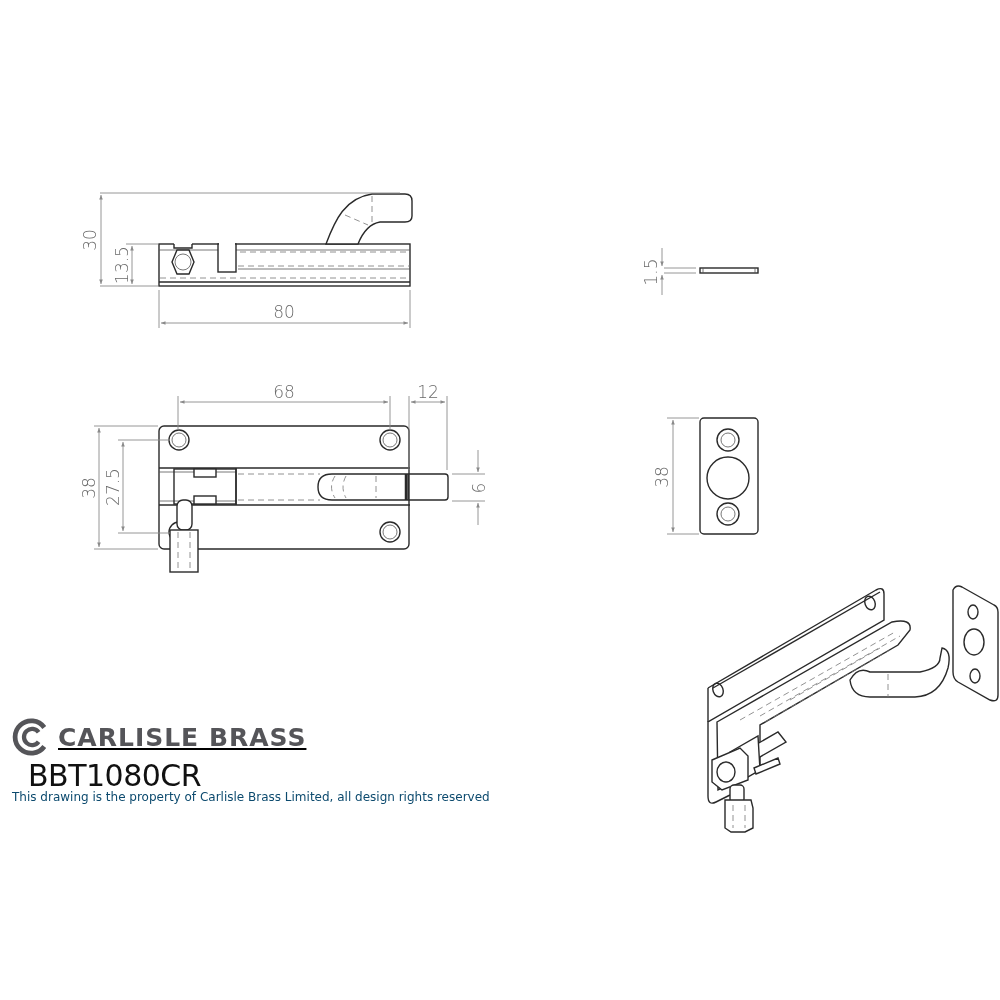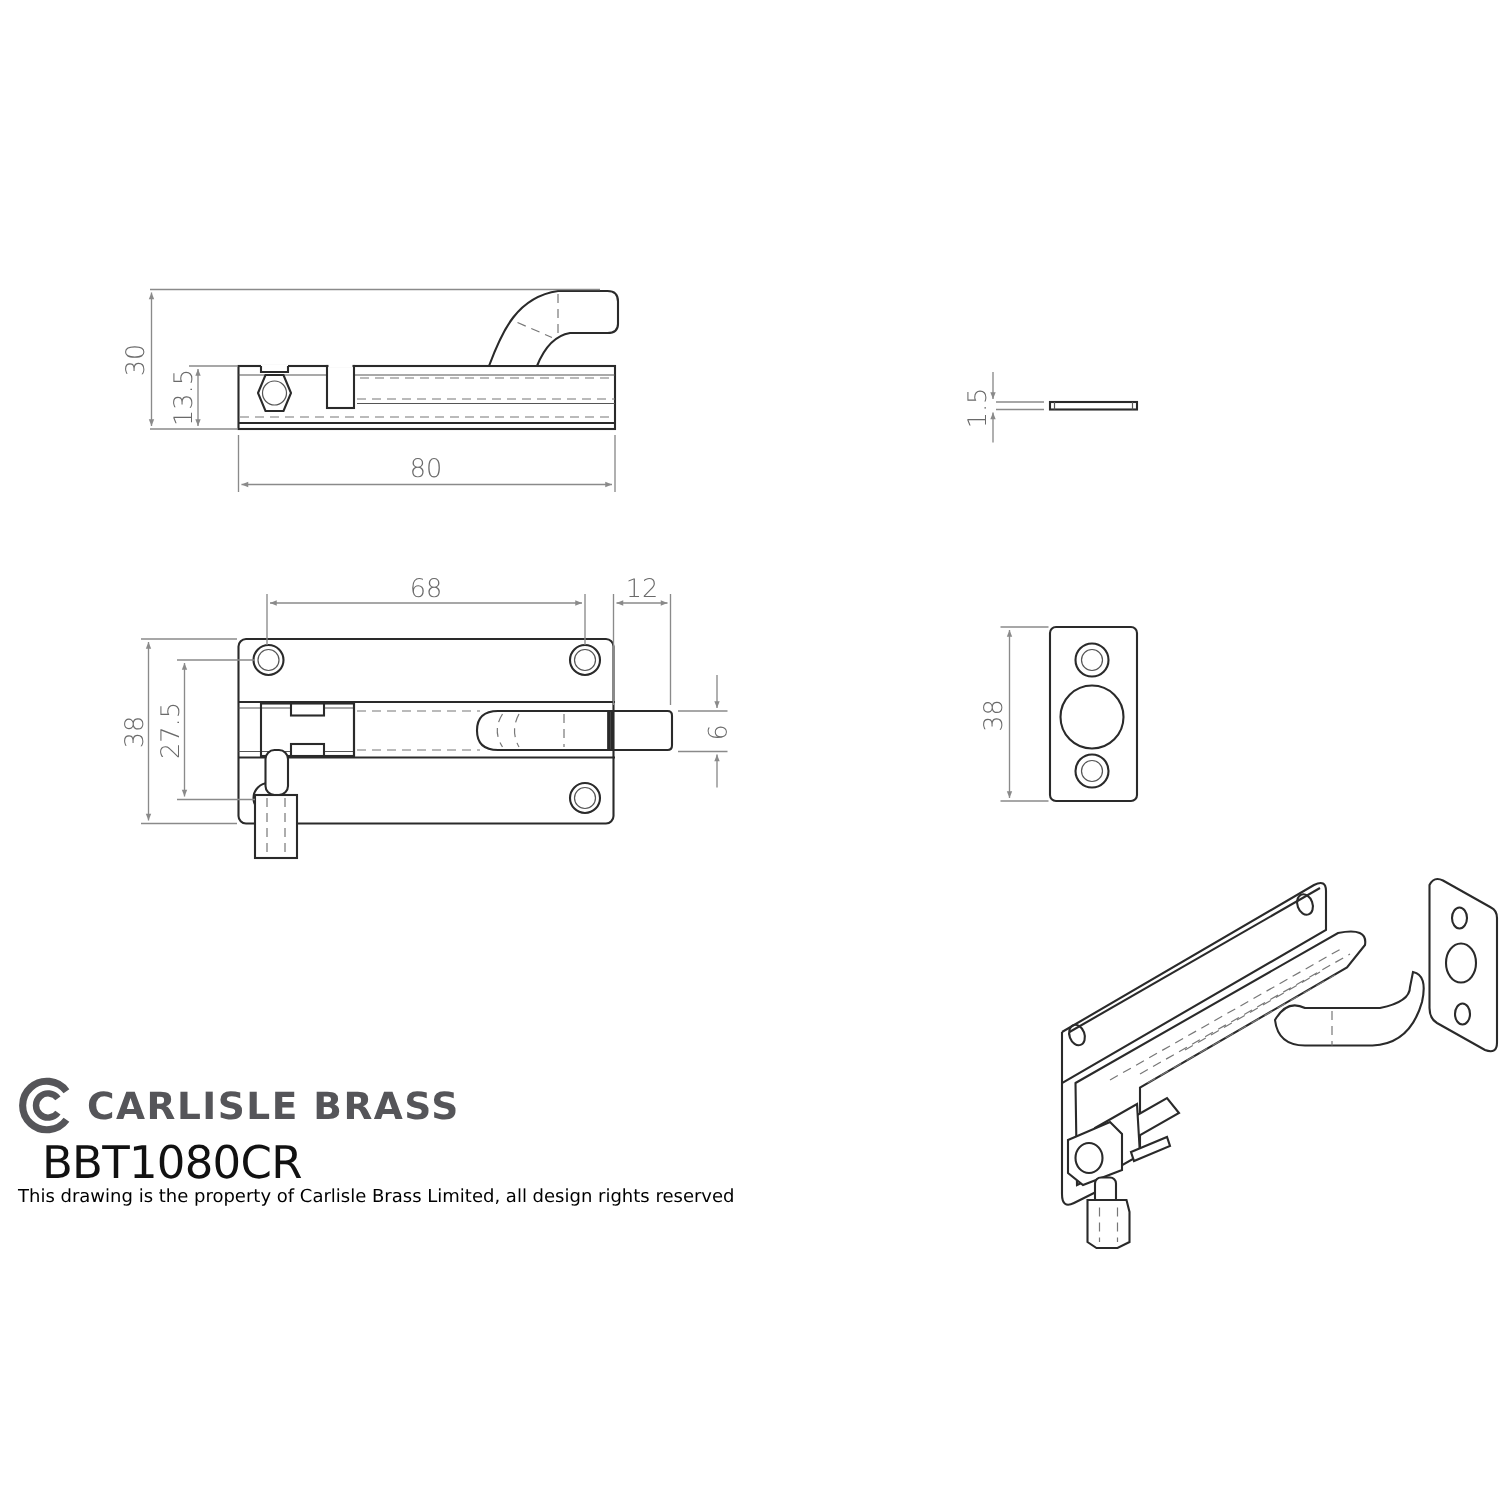--- a/index.html
+++ b/index.html
@@ -4,24 +4,24 @@
 <style>
   html, body { margin:0; padding:0; background:#ffffff; }
   body { width:1000px; height:1000px; position:relative; overflow:hidden; font-family:"DejaVu Sans", sans-serif; }
   svg.drawing { position:absolute; left:0; top:0; }
   .obj { fill:none; stroke:#2a2a2a; stroke-width:1.4; }
   .objw { fill:#ffffff; stroke:#2a2a2a; stroke-width:1.4; }
   .thin { fill:none; stroke:#555; stroke-width:0.8; }
   .hid { fill:none; stroke:#777; stroke-width:0.8; stroke-dasharray:6 4; }
   .dim { fill:none; stroke:#8a8a8a; stroke-width:0.9; }
   .dimtxt { fill:#6a6a6a; font-family:"DejaVu Sans", sans-serif; font-size:17px; font-weight:300; }
-  .brand { position:absolute; left:12px; top:718px; display:flex; align-items:center; gap:8px; }
+  .brand { position:absolute; left:12px; top:718px; display:flex; align-items:center; gap:8px;text-decoration:underline; }
   .brand-name { font-family:"DejaVu Sans", sans-serif; font-weight:bold; font-size:25px; color:#555559; letter-spacing:1px; }
   .code { position:absolute; left:28px; top:758px; font-family:"DejaVu Sans", sans-serif; font-size:30px; color:#111; font-weight:normal; letter-spacing:-0.5px; }
-  .notice { position:absolute; left:12px; top:790px; font-family:"DejaVu Sans", sans-serif; font-size:12px; color:#000000; }
+  .notice { position:absolute; left:12px; top:790px; font-family:"DejaVu Sans", sans-serif; font-size:12px; color:#0c4a6e; }
 </style>
 </head>
 <body>
 
 <svg class="drawing" width="1000" height="1000" viewBox="0 0 1000 1000">
   <defs>
     <marker id="ah" viewBox="0 0 10 10" refX="10" refY="5" markerWidth="9" markerHeight="5" orient="auto-start-reverse">
       <path d="M0,1 L10,5 L0,9 z" fill="#8a8a8a"></path>
     </marker>
   </defs>

